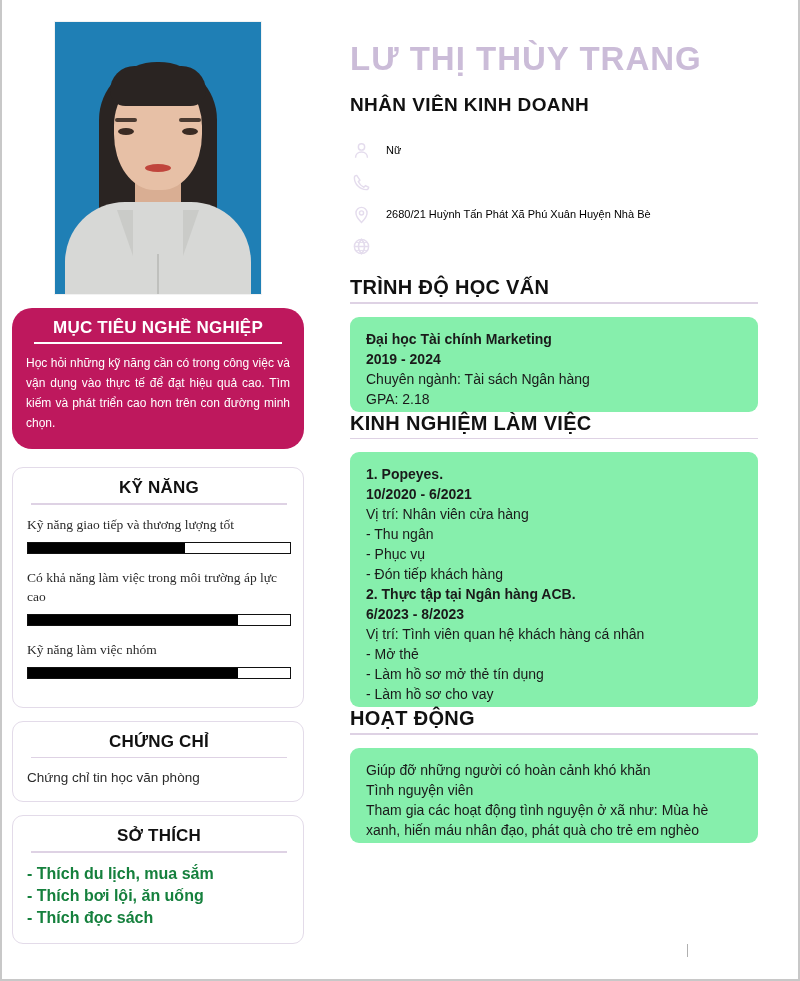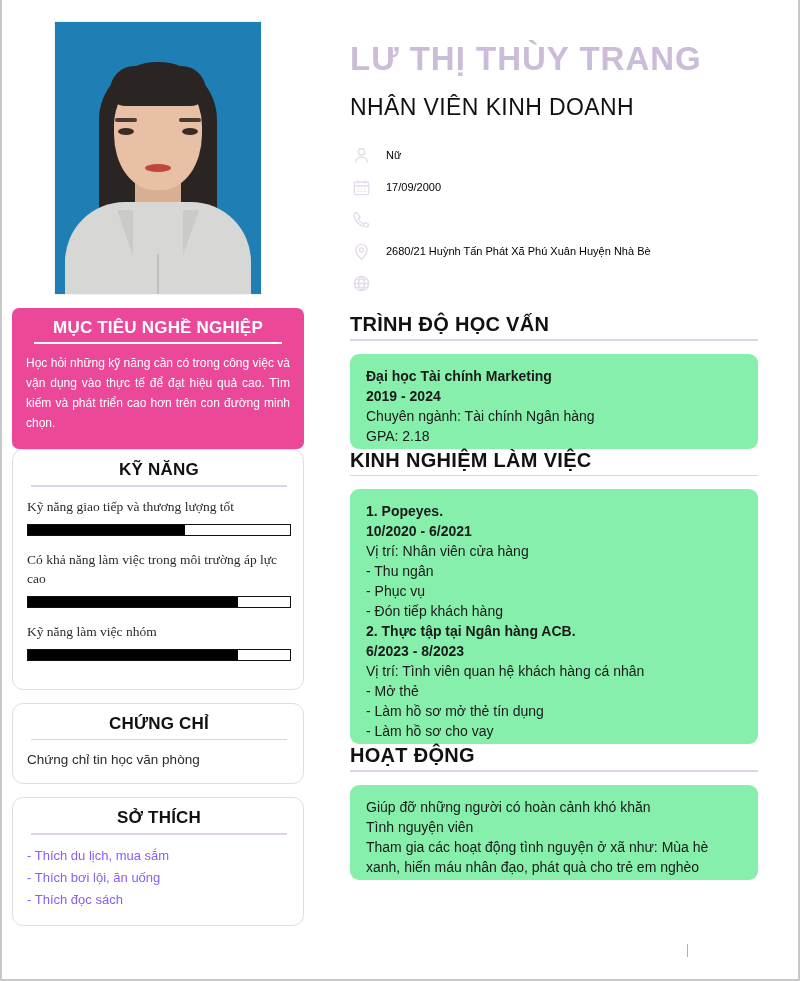--- a/index.html
+++ b/index.html
@@ -148,24 +148,24 @@
     position: absolute;
     left: 50%;
     bottom: 0;
     transform: translateX(-50%);
     width: 2px;
     height: 40px;
     background: #bfc0bd;
   }
 
   .objective-card {
-    background: #ec4899;
-    border-radius: 7px;
+    background: #be185d;
+    border-radius: 20px;
     padding: 10px 14px 16px 14px;
-    margin-bottom: 0;
+    margin-bottom: 18px;
   }
   .objective-title {
     color: #ffffff;
     font-size: 17px;
     font-weight: bold;
     text-align: center;
     letter-spacing: 0.2px;
     font-stretch: condensed;
     padding-bottom: 4px;
   }
@@ -218,43 +218,44 @@
   .skill-fill {
     height: 100%;
     background: #000000;
   }
   .cert-text {
     font-size: 13.5px;
     color: #2b2b2b;
     line-height: 19px;
   }
   .hobby-line {
-    font-size: 13px;
-    color: #8b5cf6;
+    font-size: 16px;
+    color: #15803d;
     line-height: 22px;
+    font-weight: bold;
   }
 
   
   .right-col {
     flex: 1 1 auto;
     padding: 40px 40px 0 36px;
     box-sizing: border-box;
     min-width: 0;
   }
   .cv-name {
     font-size: 33px;
     font-weight: bold;
     color: #cbbcd8;
     letter-spacing: 1px;
     line-height: 38px;
     margin-bottom: 16px;
   }
   .cv-role {
-    font-size: 23px;
-    font-weight: normal;
+    font-size: 19px;
+    font-weight: bold;
     color: #111111;
     letter-spacing: 0.4px;
     margin-bottom: 18px;
   }
   .contact-list { margin-bottom: 14px; }
   .contact-row {
     display: flex;
     align-items: center;
     height: 32px;
   }
@@ -390,30 +391,20 @@
       <div class="contact-row">
         <span class="contact-icon">
           <svg width="19" height="19" viewBox="0 0 24 24" fill="none" stroke="#e4dced" stroke-width="1.8">
             <circle cx="12" cy="7.5" r="4"></circle>
             <path d="M4.5 21c0-4.2 3.4-7 7.5-7s7.5 2.8 7.5 7"></path>
           </svg>
         </span>
         <span class="contact-text">Nữ</span>
       </div>
 
-      <div class="contact-row">
-        <span class="contact-icon">
-          <svg width="19" height="19" viewBox="0 0 24 24" fill="none" stroke="#e4dced" stroke-width="1.8">
-            <rect x="3" y="5" width="18" height="16" rx="2"></rect>
-            <path d="M3 10h18M8 3v4M16 3v4"></path>
-            <path d="M7 14h2M11 14h2M15 14h2M7 17h2M11 17h2M15 17h2" stroke-width="1.3"></path>
-          </svg>
-        </span>
-        <span class="contact-text">17/09/2000</span>
-      </div>
 
       <div class="contact-row">
         <span class="contact-icon">
           <svg width="19" height="19" viewBox="0 0 24 24" fill="none" stroke="#e4dced" stroke-width="1.8">
             <path d="M6 3c-1.5 0-3 1.4-3 3 0 8 7 15 15 15 1.6 0 3-1.5 3-3l-4-2-2 2c-3-1.4-5.6-4-7-7l2-2z"></path>
           </svg>
         </span>
         <span class="contact-text"></span>
       </div>
 
@@ -438,21 +429,21 @@
         <span class="contact-text"></span>
       </div>
 
     </div>
 
     <div class="sec-head">TRÌNH ĐỘ HỌC VẤN</div>
     <div class="sec-rule"></div>
     <div class="panel">
       <div class="panel-line b">Đại học Tài chính Marketing</div>
       <div class="panel-line b">2019 - 2024</div>
-      <div class="panel-line">Chuyên ngành: Tài chính Ngân hàng</div>
+      <div class="panel-line">Chuyên ngành: Tài sách Ngân hàng</div>
       <div class="panel-line">GPA: 2.18</div>
     </div>
 
     <div class="sec-head">KINH NGHIỆM LÀM VIỆC</div>
     <div class="sec-rule"></div>
     <div class="panel">
       <div class="panel-line b">1. Popeyes.</div>
       <div class="panel-line b">10/2020 - 6/2021</div>
       <div class="panel-line">Vị trí: Nhân viên cửa hàng</div>
       <div class="panel-line">- Thu ngân</div>

